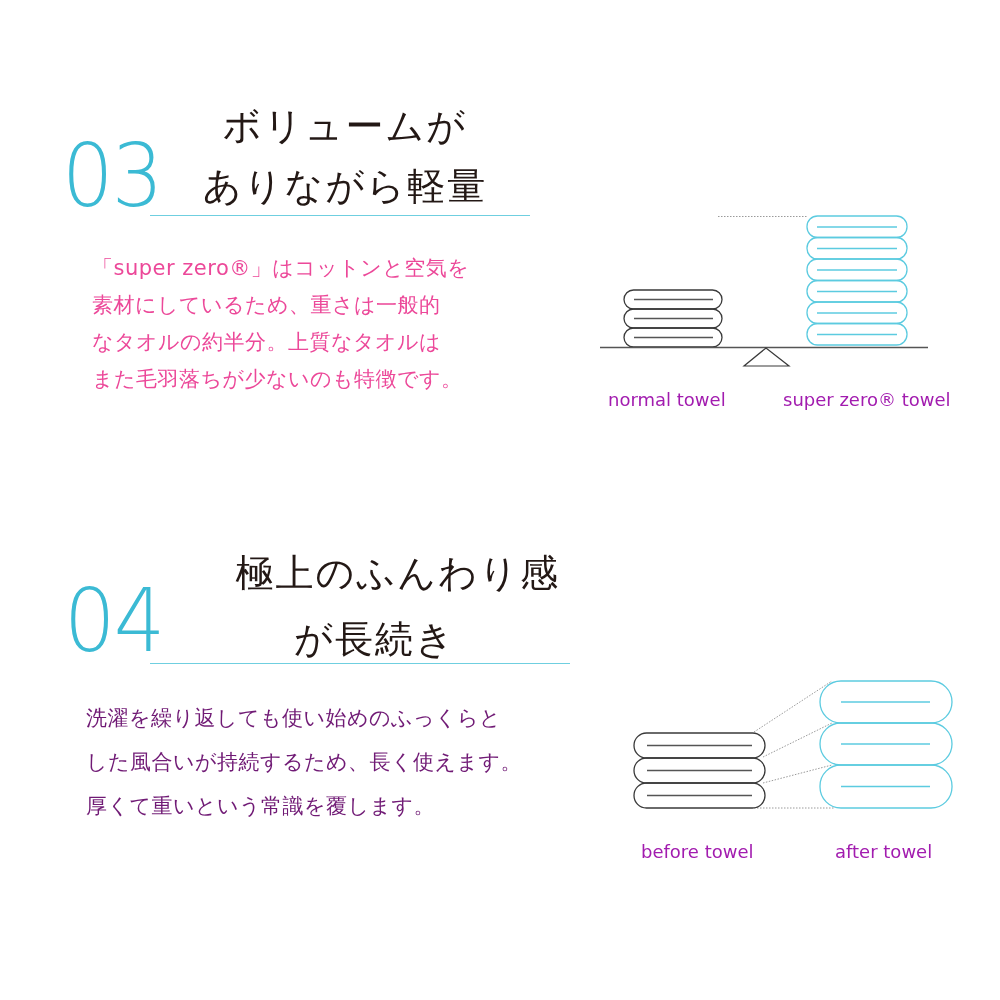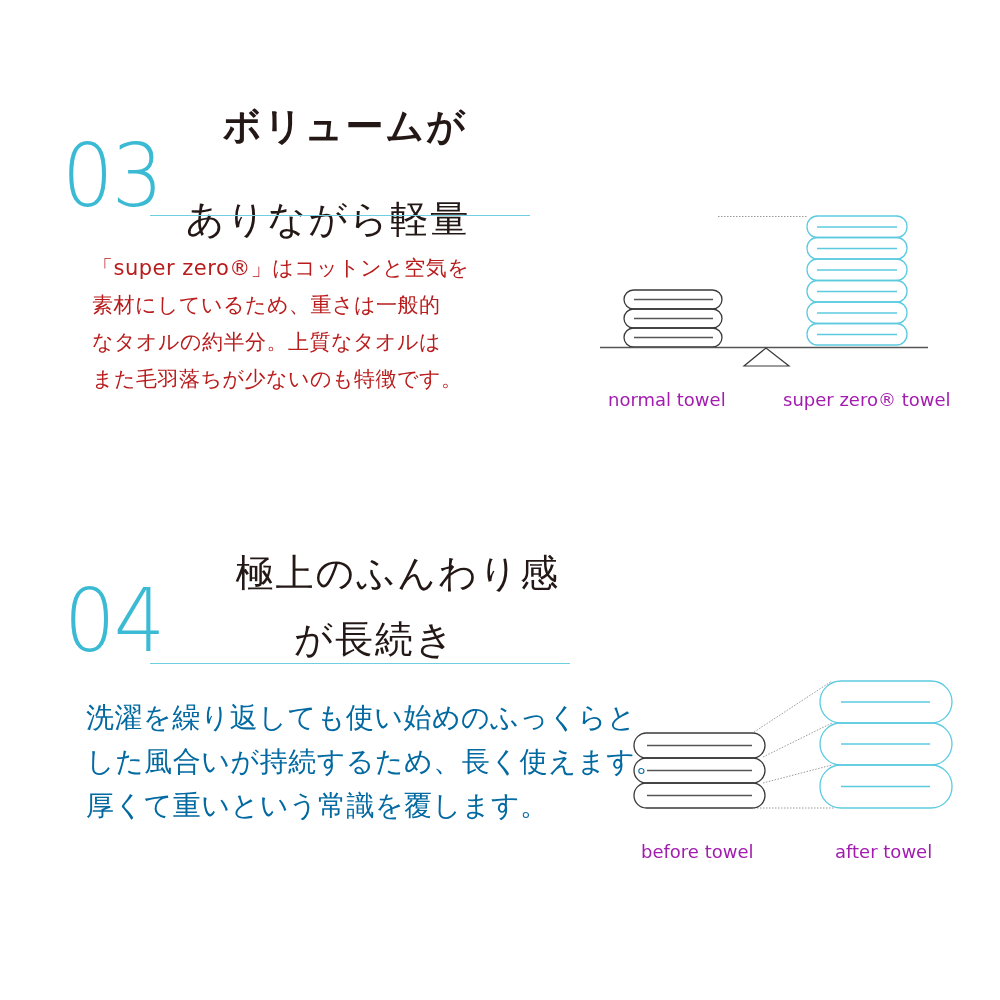--- a/index.html
+++ b/index.html
@@ -4,32 +4,32 @@
 <style>
   html, body { margin: 0; padding: 0; background: #ffffff; }
   body { width: 1000px; height: 1000px; position: relative; overflow: hidden;
          font-family: "DejaVu Sans", "Liberation Sans", sans-serif; color: #231815; }
   .abs { position: absolute; }
   .num { font-family: "DejaVu Sans", "Liberation Sans", sans-serif; font-weight: 200;
          color: #3bbad4; font-size: 88px; line-height: 1; letter-spacing: -2px; transform: scaleX(0.92); transform-origin: left top; }
   .title { font-family: "DejaVu Serif", "Liberation Serif", serif; font-size: 38px;
            line-height: 56px; color: #231815; text-align: center; white-space: nowrap; letter-spacing: 2px; }
   .rule { height: 1px; background: #6fcfe0; }
-  .body-text { font-size: 21px; line-height: 37px; color: #b91c1c; white-space: nowrap; letter-spacing: 0.5px; }
-  .body-text2 { font-size: 28px; line-height: 44px; color: #0369a1; white-space: nowrap; letter-spacing: 0.5px; }
+  .body-text { font-size: 21px; line-height: 37px; color: #ec4899; white-space: nowrap; letter-spacing: 0.5px; }
+  .body-text2 { font-size: 21px; line-height: 44px; color: #701a75; white-space: nowrap; letter-spacing: 0.5px; }
   .caption { font-size: 18px; color: #a21caf; white-space: nowrap; }
   svg { position: absolute; left: 0; top: 0; }
 </style>
 </head>
 <body>
 
 <section>
   <div class="abs num" style="left:62px; top:132px;">03</div>
-  <div class="abs title" style="left:180px; top:98px; width:330px;font-weight:bold;">ボリュームが</div>
-  <div class="abs title" style="left:163px; top:158px; width:330px;margin-top:33px;">ありながら軽量</div>
+  <div class="abs title" style="left:180px; top:98px; width:330px;">ボリュームが</div>
+  <div class="abs title" style="left:180px; top:158px; width:330px;">ありながら軽量</div>
   <div class="abs rule" style="left:150px; top:215px; width:380px;"></div>
 
   <div class="abs" style="left:92px; top:250px;">
     <div class="body-text">「super zero®」はコットンと空気を</div>
     <div class="body-text">素材にしているため、重さは一般的</div>
     <div class="body-text">なタオルの約半分。上質なタオルは</div>
     <div class="body-text">また毛羽落ちが少ないのも特徴です。</div>
   </div>
 
   <svg width="1000" height="1000" style="pointer-events:none">

